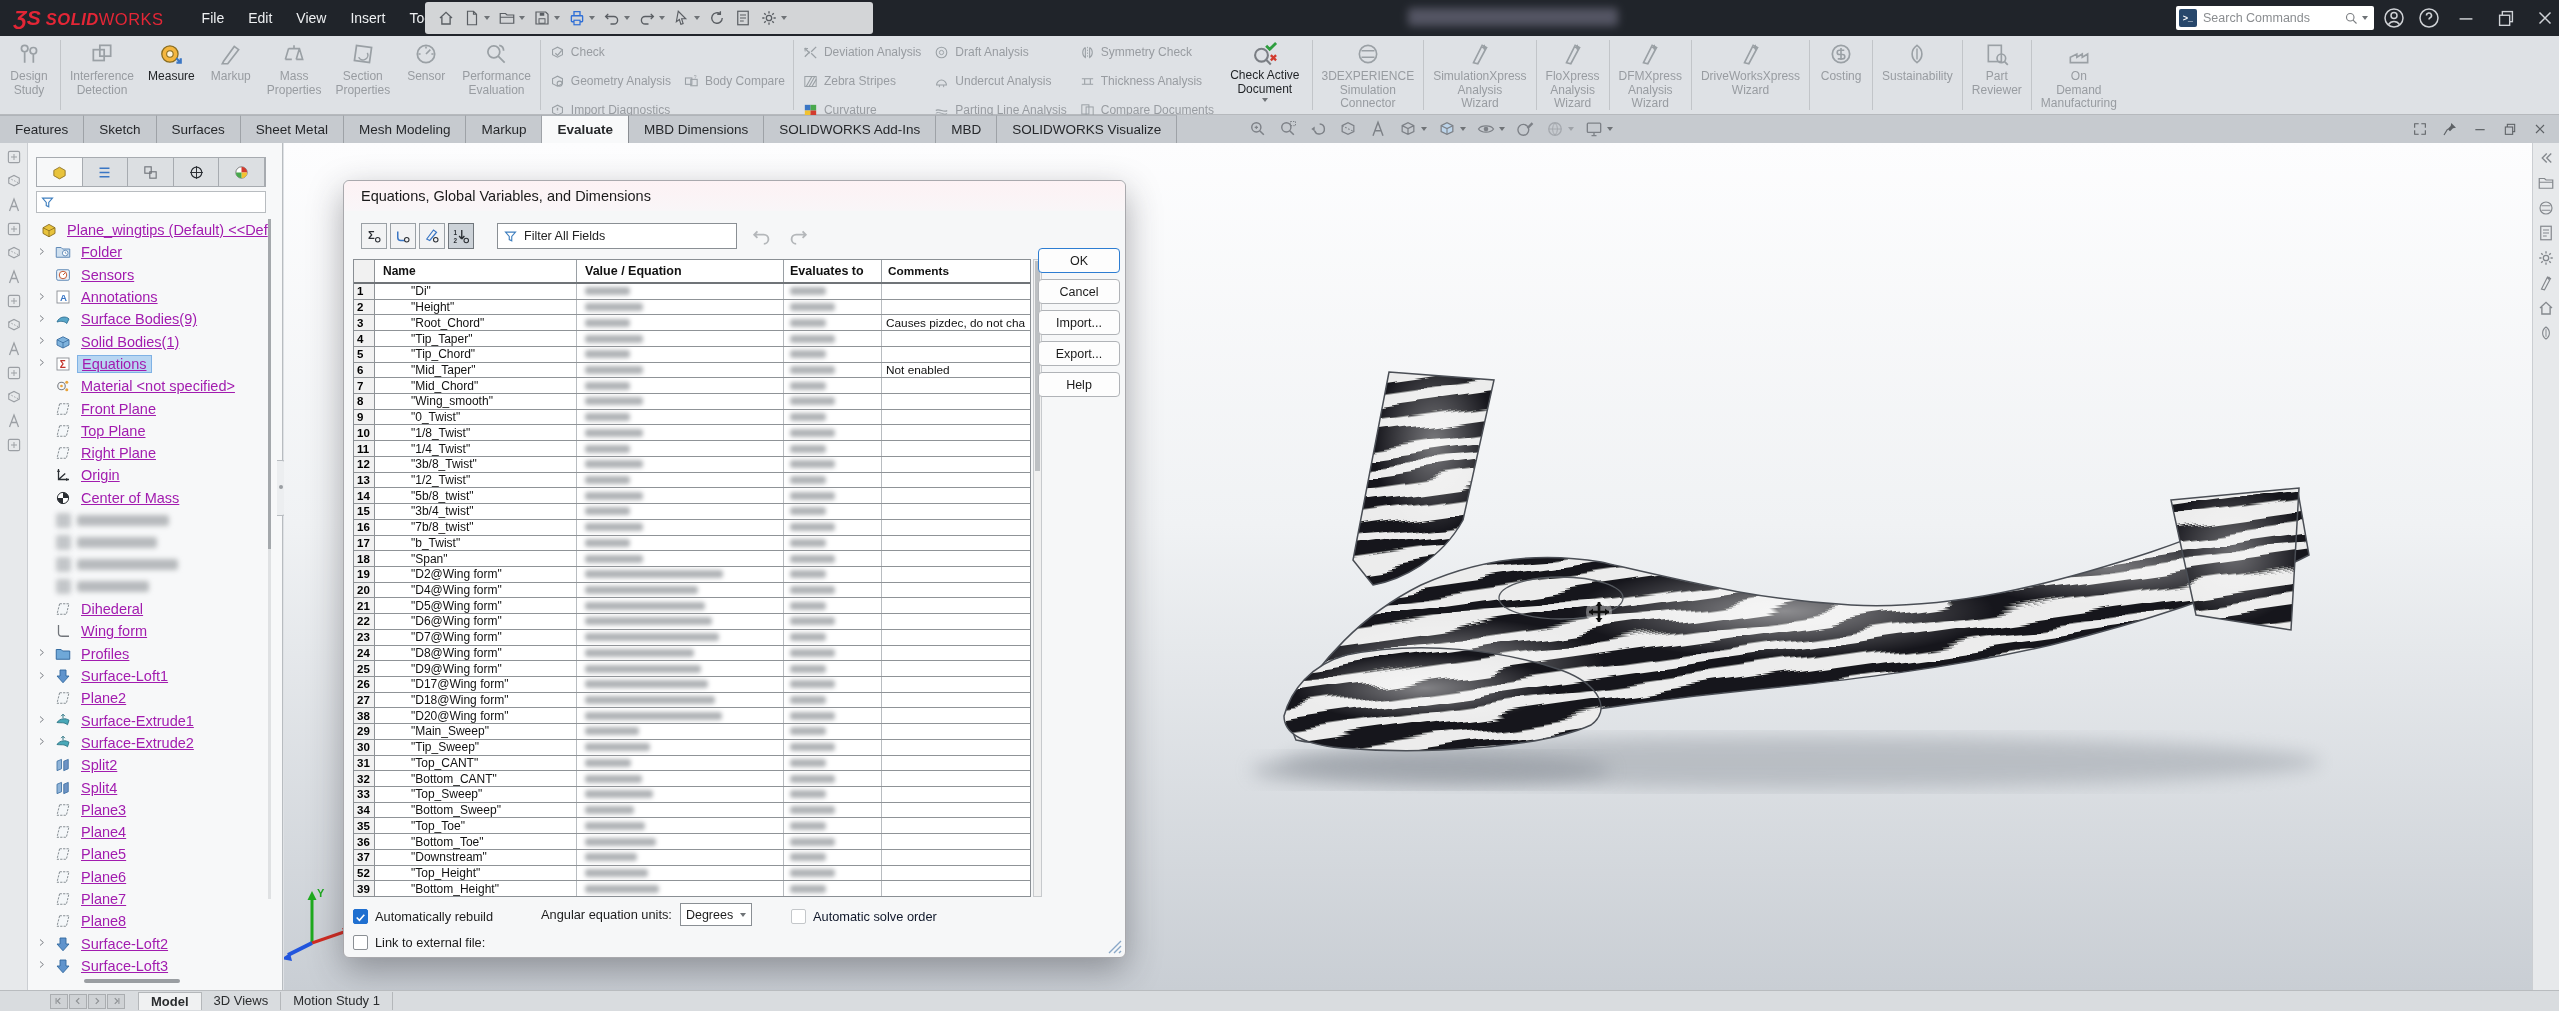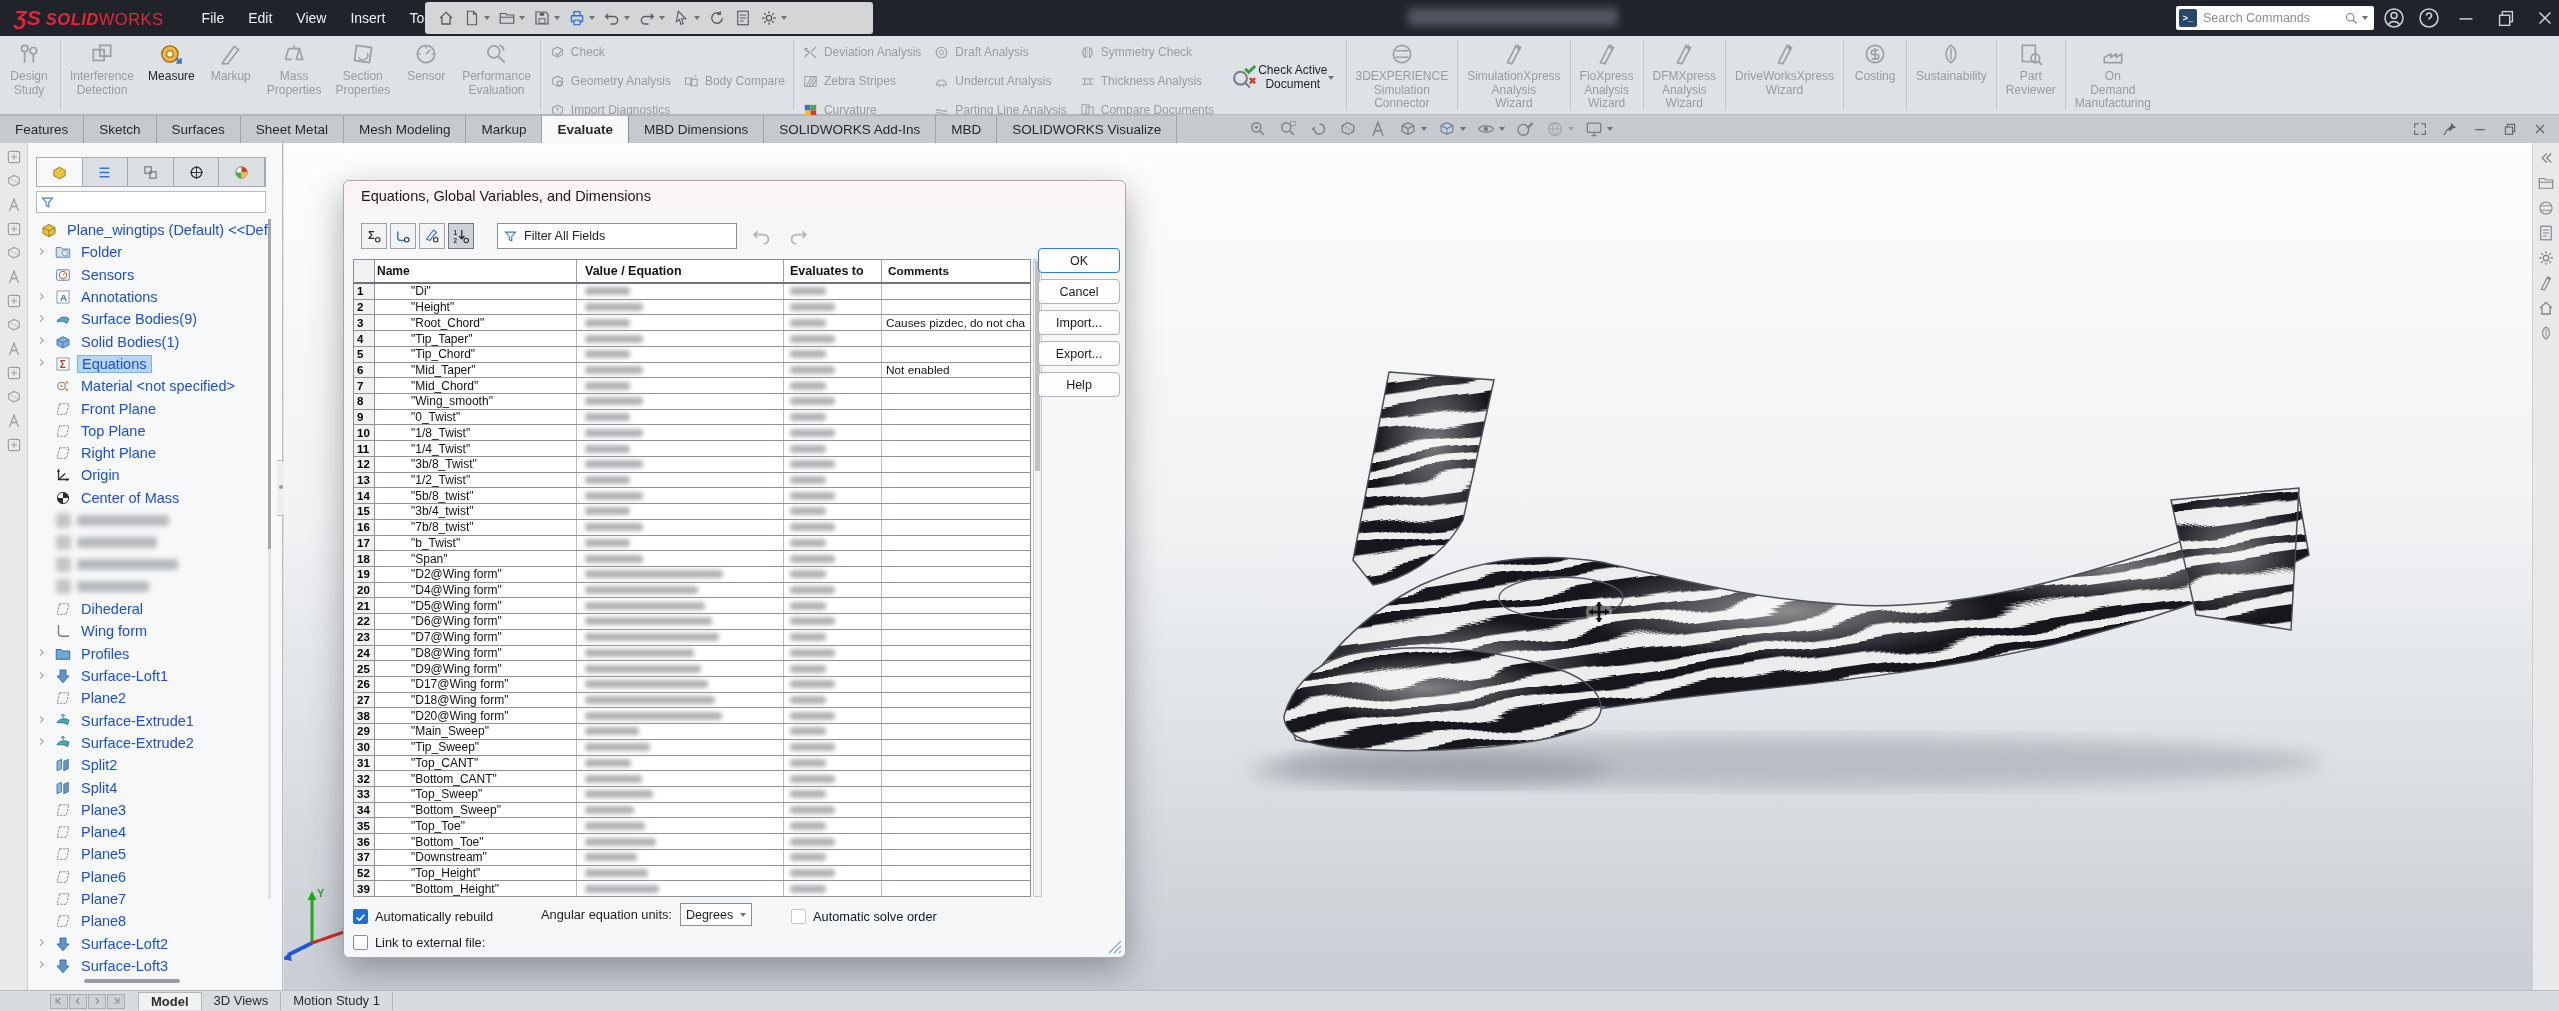--- a/index.html
+++ b/index.html
@@ -33,21 +33,21 @@
   #ribbon { position:absolute; left:0; top:36px; width:2559px; height:79px; background:#dee1e5; border-bottom:1px solid #b6b9bd; display:flex; align-items:stretch; }
   .rsep { width:1px; background:#c2c5c9; margin:4px 2px; }
   .r-lg { display:flex; flex-direction:column; align-items:center; justify-content:flex-start; padding:5px 7px 0; min-width:58px; text-align:center; }
   .r-lg svg { width:26px; height:26px; }
   .r-lg .lbl { font-size:12px; line-height:13.5px; margin-top:3px; }
   .dis { color:#989ca1; }
   .ena { color:#1f2225; }
   .r-stack { display:flex; flex-direction:column; justify-content:center; padding:0 6px; }
   .r-sm { display:flex; align-items:center; height:25px; font-size:12px; color:#989ca1; white-space:nowrap;margin-top:12px; }
   .r-sm svg { width:17px; height:17px; margin-right:5px; }
-  .r-cad { display:flex; flex-direction:row; align-items:center; justify-content:flex-start; padding:4px 10px 0; text-align:center; }
+  .r-cad { display:flex; flex-direction:column; align-items:center; justify-content:flex-start; padding:4px 10px 0; text-align:center; }
   .r-cad svg { width:28px; height:28px; }
   .r-cad .lbl { font-size:12px; line-height:13.5px; color:#1f2225; margin-top:1px; }
 
   
   #tabband { position:absolute; left:0; top:115px; width:2559px; height:28px; background:#c6cacf; display:flex; align-items:stretch; }
   .doc-tab { display:flex; align-items:center; padding:0 15px; font-size:13.5px; color:#26282b; background:#c6cacf; border-right:1px solid #9ea2a7; border-top:1px solid #b0b4b9; }
   .doc-tab.active { background:#f8f9fa; font-weight:bold; border-right:1px solid #8a8e93; }
   #headsup { position:absolute; left:1243px; top:115px; height:28px; display:flex; align-items:center; }
   .hu-btn { display:flex; align-items:center; margin:0 5px; color:#7d8187; }
   .hu-btn svg { width:20px; height:20px; }
@@ -63,21 +63,21 @@
 
   
   #treepanel { position:absolute; left:28px; top:143px; width:255px; height:847px; background:#f7f8f9; border-right:1px solid #b8bcc0; }
   #fm-tabs { position:absolute; left:8px; top:14px; width:230px; height:30px; display:flex; border:1px solid #a7abb0; background:#dcdfe2; }
   .fm-tab { flex:1; display:flex; align-items:center; justify-content:center; border-right:1px solid #a7abb0; }
   .fm-tab.active { background:#f7f8f9; }
   .fm-tab svg { width:17px; height:17px; }
   #fm-filter { position:absolute; left:8px; top:48px; width:230px; height:22px; background:#ffffff; border:1px solid #b8bcc0; display:flex; align-items:center; }
   #fm-filter svg { width:15px; height:15px; margin-left:3px; }
   #tree { position:absolute; left:2px; top:76px; width:240px; height:760px; overflow:hidden; }
-  .trow { display:flex; align-items:center; height:22.3px; font-size:14.5px; color:#1d4ed8; white-space:nowrap; }
+  .trow { display:flex; align-items:center; height:22.3px; font-size:14.5px; color:#a21caf; white-space:nowrap;text-decoration:underline; }
   .trow .arr { width:14px; margin-left:4px; color:#6f7control377; font-size:10px; text-align:center; color:#70747a; }
   .trow .noarr { width:14px; margin-left:4px; }
   .trow .tico { width:18px; height:18px; margin:0 5px 0 6px; flex:none; }
   .trow .tlabel { padding:0 4px; }
   .trow .tlabel.sel { background:#b8d6f2; border:1px solid #7fb2e5; }
   .tblob { height:11px; background:#b7babd; border-radius:3px; filter:blur(2.5px); }
   .iblob { width:15px; height:15px; background:#c3c6c9; border-radius:3px; filter:blur(2.5px); margin:0 6px 0 8px; }
   #tree-vscroll { position:absolute; left:240px; top:76px; width:3px; height:680px; background:#dfe1e3; }
   #tree-vthumb { position:absolute; left:240px; top:76px; width:3px; height:330px; background:#a4a8ac; }
   #tree-hscroll { position:absolute; left:56px; top:836px; width:96px; height:4px; border-radius:2px; background:#9a9ea2; }
@@ -1192,21 +1192,21 @@
       <svg class="dundo" viewBox="0 0 24 24">
           <path d="M7 7 L3.5 10.5 L7 14 M3.5 10.5 H14 a5 5 0 0 1 0 10" fill="none" stroke="currentColor" stroke-width="2"></path>
         </svg>
       <svg class="dundo" viewBox="0 0 24 24">
           <path d="M17 7 L20.5 10.5 L17 14 M20.5 10.5 H10 a5 5 0 0 0 0 10" fill="none" stroke="currentColor" stroke-width="2"></path>
         </svg>
     </div>
     <div id="dlg-table">
         <div class="hrow">
           <div class="hcell c-num"></div>
-          <div class="hcell c-name" style="padding-left: 2px;">Name</div>
+          <div class="hcell c-name" style="padding-left: 8px;">Name</div>
           <div class="hcell c-val">Value / Equation</div>
           <div class="hcell c-eval">Evaluates to</div>
           <div class="hcell c-com" style="padding-left: 6px;">Comments</div>
         </div>
         <div class="erow">
           <div class="ecell c-num">1</div>
           <div class="ecell c-name">"Di"</div>
           <div class="ecell c-val">
             <span class="vblob" style="width: 45px;"></span>
           </div>

